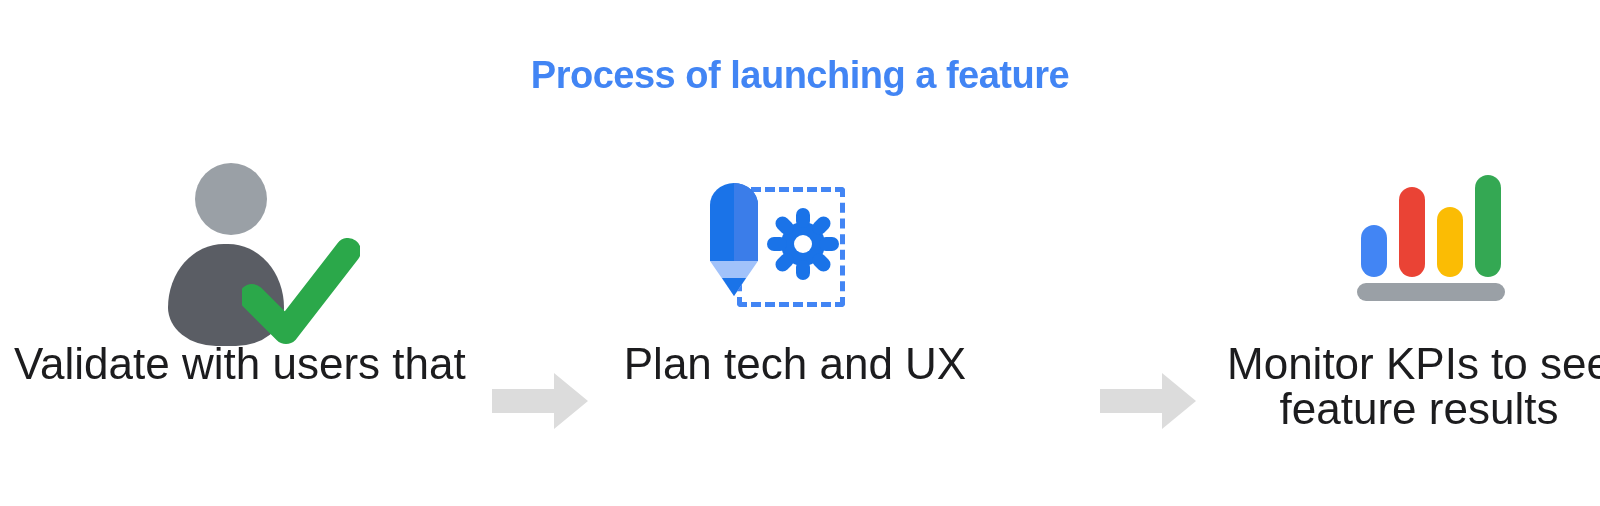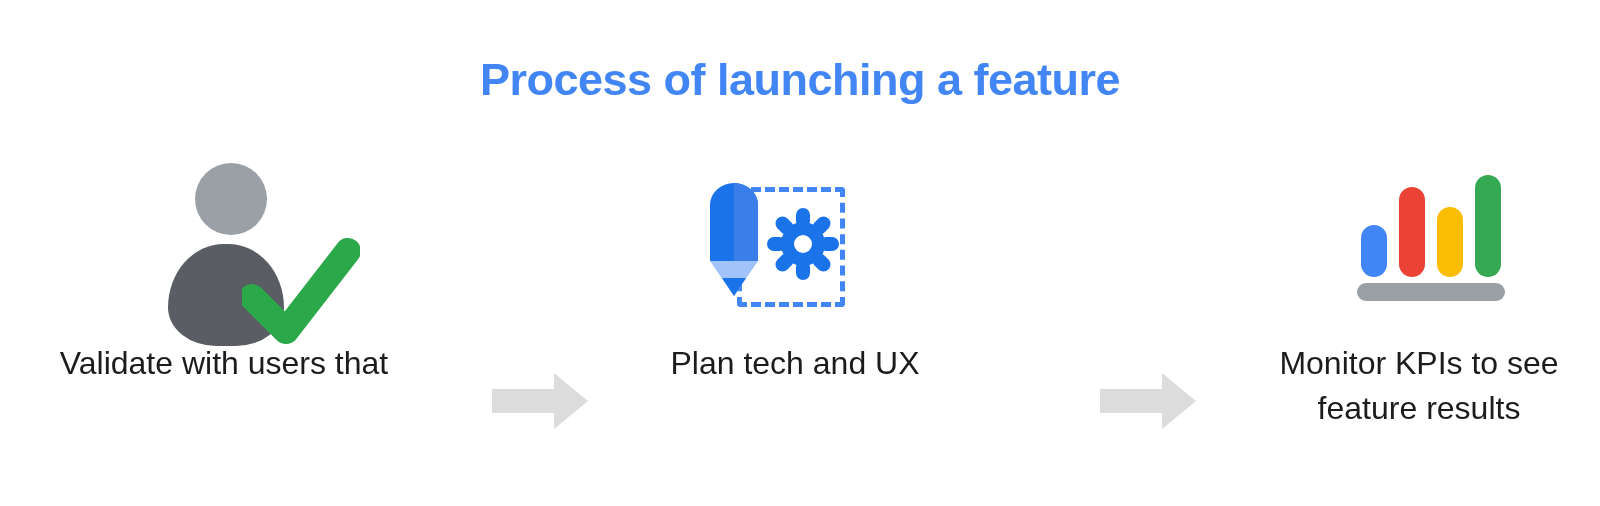--- a/index.html
+++ b/index.html
@@ -21,21 +21,21 @@
     background: #ffffff;
   }
 
   
   .title {
     position: absolute;
     top: 54px;
     left: 0;
     width: 1600px;
     text-align: center;
-    font-size: 45px;
+    font-size: 38px;
     font-weight: bold;
     letter-spacing: -0.5px;
     color: #4285F4;
     white-space: nowrap;
   }
 
   
   .steps {
     position: absolute;
     top: 145px;
@@ -58,21 +58,21 @@
     width: 420px;
     height: 180px;
   }
 
   .caption {
     position: absolute;
     top: 196px;
     left: 0;
     width: 420px;
     text-align: center;
-    font-size: 32px;
+    font-size: 44px;
     line-height: 45px;
     color: #1c1c1e;
     font-weight: 400;
   }
   .caption .line { display: block; white-space: nowrap; }
 
   
   .arrow {
     position: absolute;
     top: 228px;

